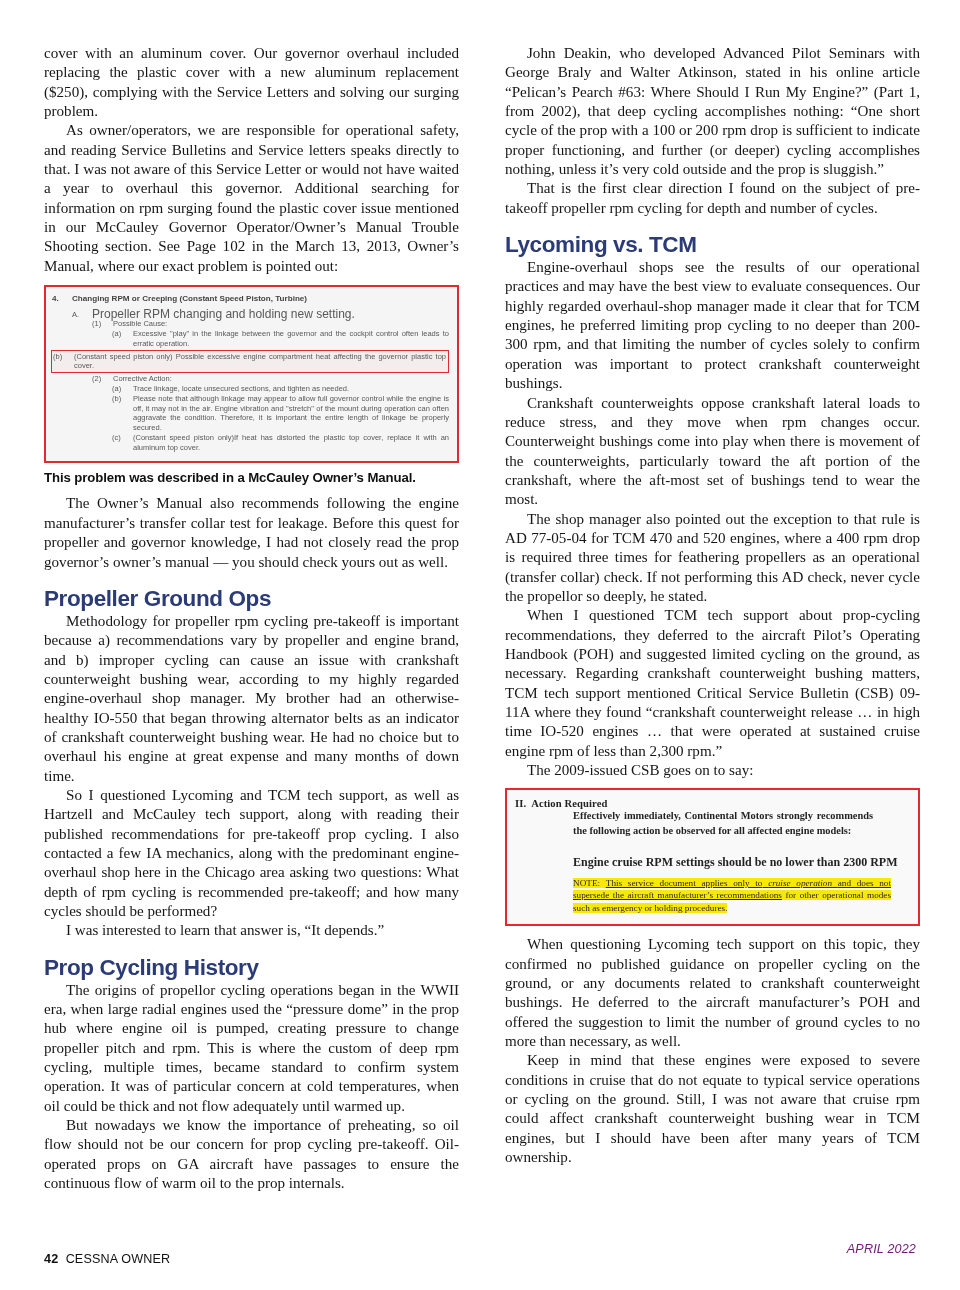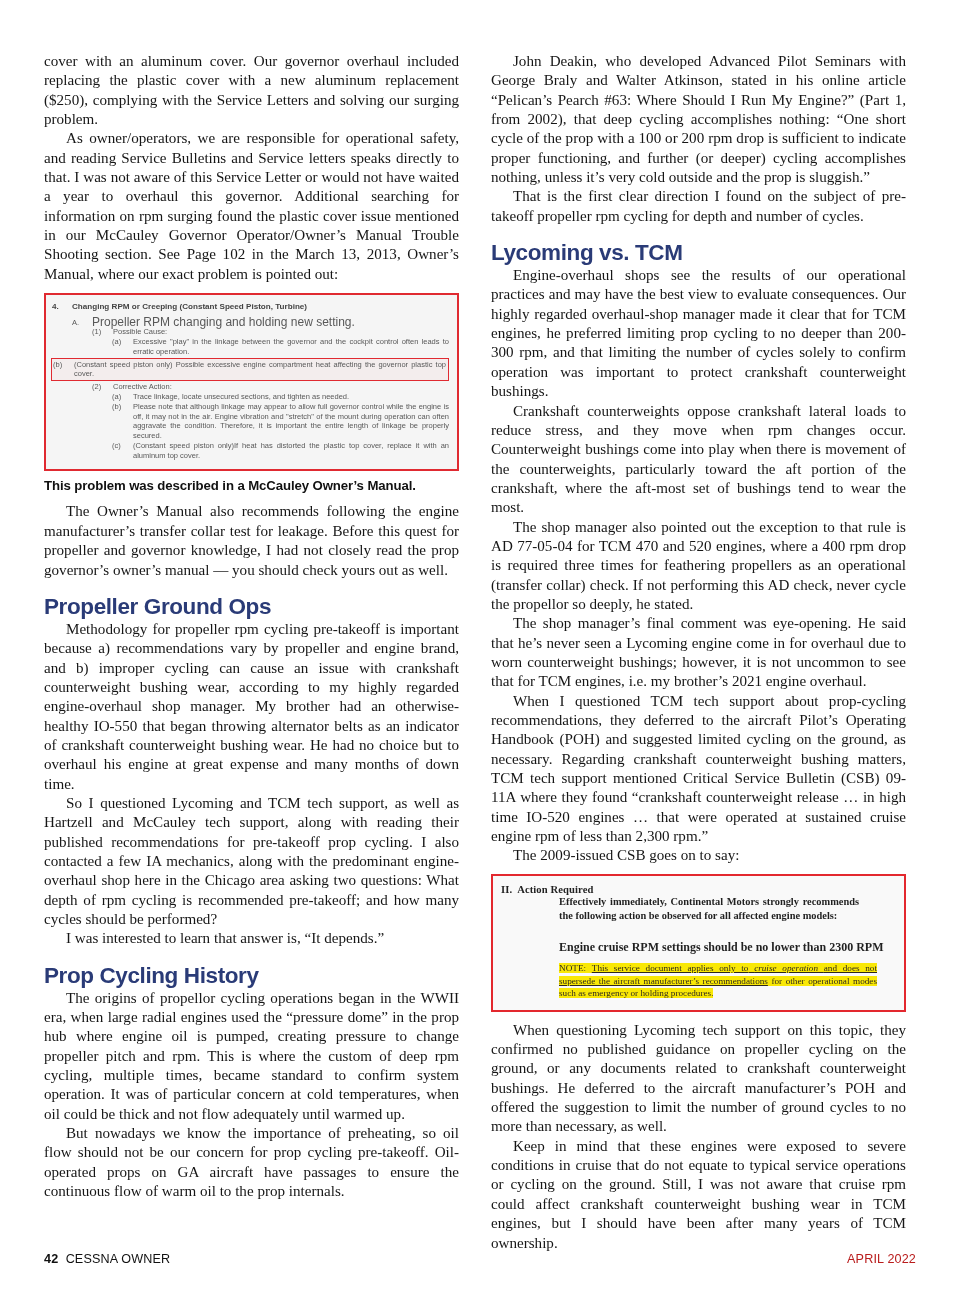--- a/index.html
+++ b/index.html
@@ -10,25 +10,25 @@
   .page {
     position: relative;
     width: 960px;
     height: 1290px;
     background: #ffffff;
     overflow: hidden;
     font-family: "Liberation Serif", serif;
   }
   .cols {
     position: absolute;
-    top: 52px;
+    top: 44px;
     left: 44px;
     width: 876px;
     display: flex;
-    gap: 32px;
+    gap: 46px;
   }
   .col {
     width: 415px;
   }
   p.body {
     margin: 0;
     font-family: "Liberation Serif", serif;
     font-size: 15.1px;
     line-height: 19.35px;
     text-align: justify;
@@ -151,25 +151,26 @@
     bottom: 24px;
     font-family: "Liberation Sans", sans-serif;
     font-size: 12.6px;
     color: #111111;
     letter-spacing: 0.15px;
   }
   .footer-left .pg { font-weight: bold; }
   .footer-right {
     position: absolute;
     right: 44px;
-    bottom: 24px;
+    bottom: 34px;
     font-family: "Liberation Sans", sans-serif;
     font-size: 12.6px;
-    color: #b91c1c;
+    color: #701a75;
     letter-spacing: 0.15px;
+    font-style: italic;
   }
 </style>
 </head>
 <body>
 
 <div class="page">
 
   <div class="cols">
 
     <div class="col">
@@ -243,21 +244,20 @@
 
     <div class="col">
 
       <p class="body">John Deakin, who developed Advanced Pilot Seminars with George Braly and Walter Atkinson, stated in his online article “Pelican’s Pearch #63: Where Should I Run My Engine?” (Part 1, from 2002), that deep cycling accomplishes nothing: “One short cycle of the prop with a 100 or 200 rpm drop is sufficient to indicate proper functioning, and further (or deeper) cycling accomplishes nothing, unless it’s very cold outside and the prop is sluggish.”</p>
       <p class="body">That is the first clear direction I found on the subject of pre-takeoff propeller rpm cycling for depth and number of cycles.</p>
 
       <h2 class="sect">Lycoming vs. TCM</h2>
       <p class="body">Engine-overhaul shops see the results of our operational practices and may have the best view to evaluate consequences. Our highly regarded overhaul-shop manager made it clear that for TCM engines, he preferred limiting prop cycling to no deeper than 200-300 rpm, and that limiting the number of cycles solely to confirm operation was important to protect crankshaft counterweight bushings.</p>
       <p class="body">Crankshaft counterweights oppose crankshaft lateral loads to reduce stress, and they move when rpm changes occur. Counterweight bushings come into play when there is movement of the counterweights, particularly toward the aft portion of the crankshaft, where the aft-most set of bushings tend to wear the most.</p>
       <p class="body">The shop manager also pointed out the exception to that rule is AD 77-05-04 for TCM 470 and 520 engines, where a 400 rpm drop is required three times for feathering propellers as an operational (transfer collar) check. If not performing this AD check, never cycle the propellor so deeply, he stated.</p>
-      <p class="body">The shop manager’s final comment was eye-opening. He said that he’s never seen a Lycoming engine come in for overhaul due to worn counterweight bushings; however, it is not uncommon to see that for TCM engines, i.e. my brother’s 2021 engine overhaul.</p>
       <p class="body">When I questioned TCM tech support about prop-cycling recommendations, they deferred to the aircraft Pilot’s Operating Handbook (POH) and suggested limited cycling on the ground, as necessary. Regarding crankshaft counterweight bushing matters, TCM tech support mentioned Critical Service Bulletin (CSB) 09-11A where they found “crankshaft counterweight release … in high time IO-520 engines … that were operated at sustained cruise engine rpm of less than 2,300 rpm.”</p>
       <p class="body">The 2009-issued CSB goes on to say:</p>
 
       <div class="fig fig2">
         <div class="f2head">
           <span>II.</span>&nbsp;
           <span>Action Required</span>
         </div>
 
         <div class="f2body">

